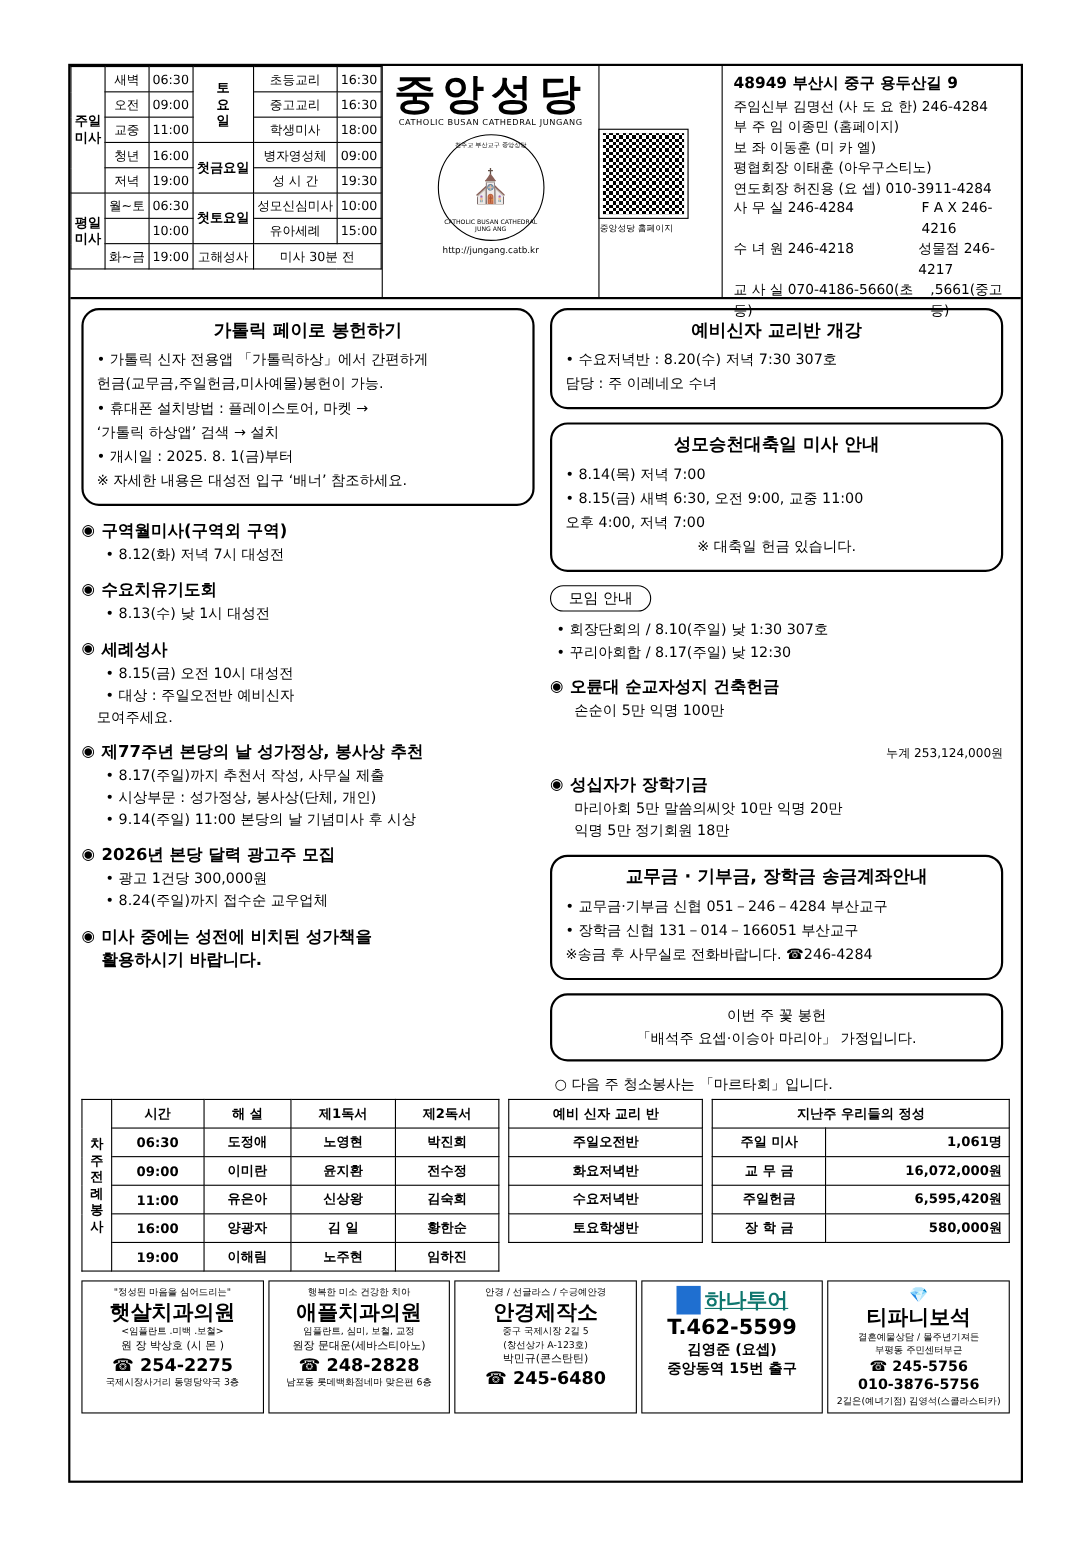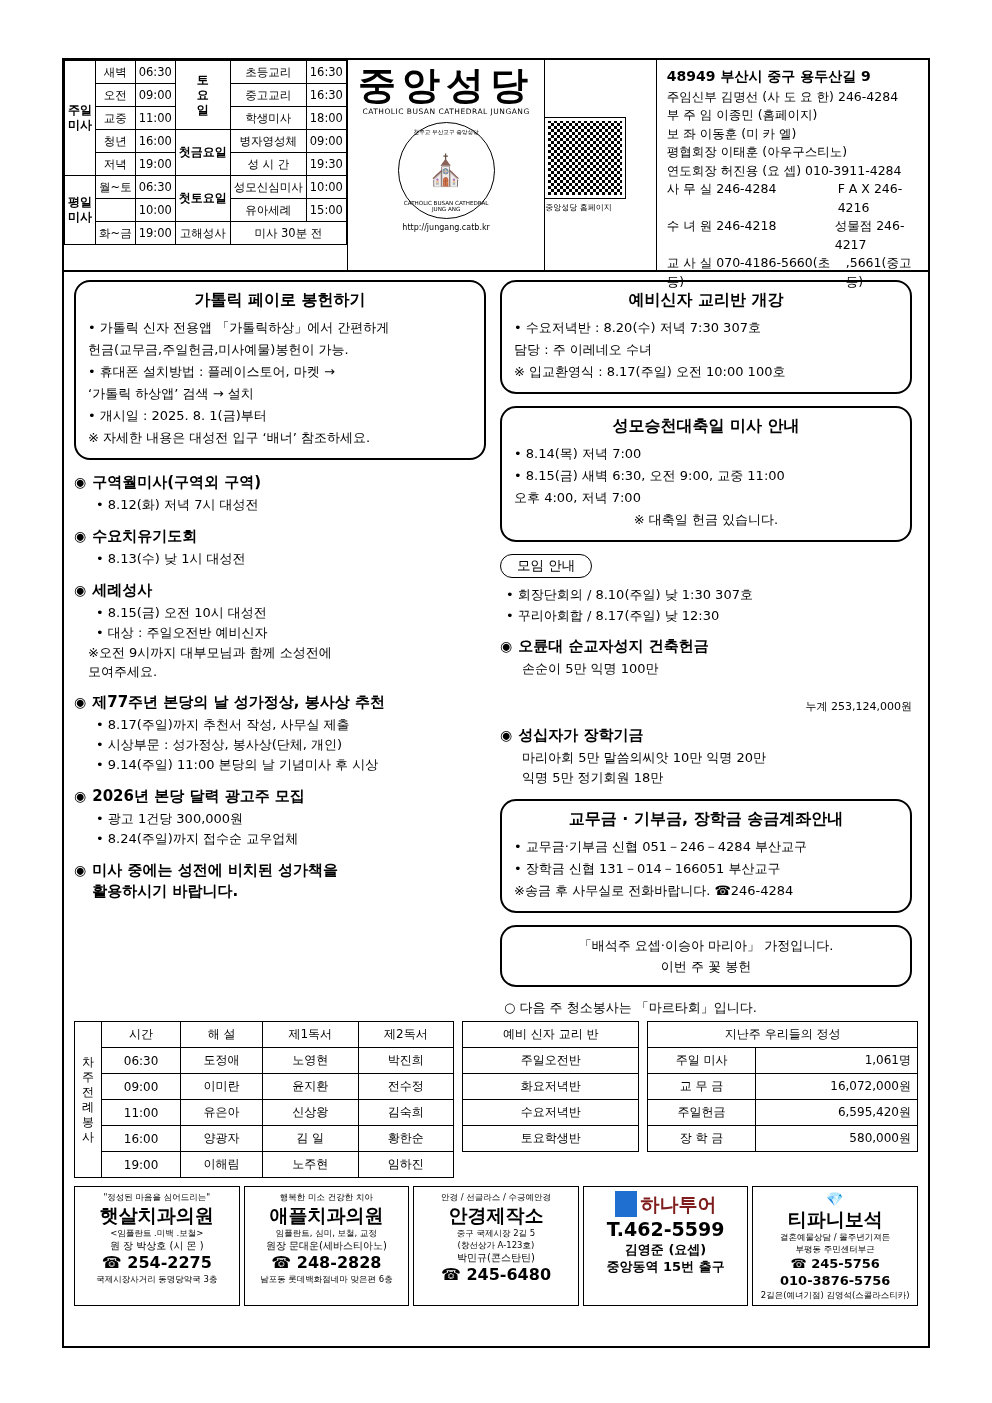--- a/index.html
+++ b/index.html
@@ -55,37 +55,37 @@
 
   .tagbox{display:inline-block;border:1.6px solid #000;border-radius:14px;padding:2px 16px;font-size:13.5px;margin-bottom:6px;}
   .plainlist{margin:0 0 10px 6px;padding:0;list-style:none;}
   .plainlist li{font-size:13px;line-height:21px;}
 
   .moneyline{text-align:right;font-size:11px;margin-top:20px;}
 
   
   .tables{display:flex;gap:8px;padding:4px 10px 0 10px;box-sizing:border-box;align-items:flex-start;}
   table.tb{border-collapse:collapse;font-size:12px;}
-  table.tb td,table.tb th{border:1px solid #000;text-align:center;padding:2px 4px;height:21px;font-weight:normal;}
+  table.tb td,table.tb th{border:1px solid #000;text-align:center;padding:2px 4px;height:21px;font-weight:bold;}
   .t1{width:382px;}
   .t1 td{height:22px;}
   .vlabel{width:18px;font-size:12px;line-height:15px;}
   .t2{width:178px;}
   .t3{width:272px;}
   .t3 .amt{text-align:right;padding-right:6px;}
 
   
   .ads{display:flex;padding:8px 10px 0 10px;gap:4px;box-sizing:border-box;}
   .ad{border:1px solid #000;flex:1;text-align:center;padding:4px 2px;box-sizing:border-box;min-height:104px;}
   .ad .small{font-size:8.5px;line-height:12px;}
   .ad .big{font-size:19px;font-weight:bold;line-height:24px;}
   .ad .mid{font-size:10px;line-height:14px;}
   .ad .phone{font-size:16px;font-weight:bold;line-height:20px;}
   .ad .phone2{font-size:13px;font-weight:bold;line-height:17px;}
-  .ad .blue{color:#7f1d1d;}
+  .ad .blue{color:#0f766e;text-decoration:underline;}
   .hana{display:flex;align-items:center;justify-content:center;gap:4px;}
   .hanalogo{width:22px;height:26px;background:#1f6fd0;}
   .dia{font-size:14px;}
 </style>
 </head>
 <body>
 
 <div class="page">
  <div class="outer">
 
@@ -237,21 +237,20 @@
 
       <div class="sect">
         <div class="st">
               <span class="bullet">◉</span>
               <span>세례성사</span>
             </div>
         <ul>
           <li>• 8.15(금) 오전 10시 대성전</li>
           <li>• 대상 : 주일오전반 예비신자</li>
         </ul>
-        <div class="nb">※오전 9시까지 대부모님과 함께 소성전에</div>
         <div class="nb">모여주세요.</div>
       </div>
 
       <div class="sect">
         <div class="st">
               <span class="bullet">◉</span>
               <span>제77주년 본당의 날 성가정상, 봉사상 추천</span>
             </div>
         <ul>
           <li>• 8.17(주일)까지 추천서 작성, 사무실 제출</li>
@@ -281,21 +280,20 @@
 
     </div>
 
     <div class="col colR">
 
       <div class="rbox">
         <h3>예비신자 교리반 개강</h3>
         <ul>
           <li>• 수요저녁반 : 8.20(수) 저녁 7:30   307호</li>
           <li>               담당 : 주 이레네오 수녀</li>
-          <li>※ 입교환영식 : 8.17(주일) 오전 10:00   100호</li>
         </ul>
       </div>
 
       <div class="rbox">
         <h3>성모승천대축일 미사 안내</h3>
         <ul>
           <li>• 8.14(목) 저녁 7:00</li>
           <li>• 8.15(금) 새벽 6:30, 오전 9:00, 교중 11:00</li>
           <li>        오후 4:00, 저녁 7:00</li>
           <li style="text-align:center">※ 대축일 헌금 있습니다.</li>
@@ -333,22 +331,22 @@
       <div class="rbox">
         <h3>교무금 · 기부금, 장학금 송금계좌안내</h3>
         <ul>
           <li>• 교무금·기부금      신협  051－246－4284        부산교구</li>
           <li>• 장학금              신협  131－014－166051  부산교구</li>
           <li>※송금 후 사무실로 전화바랍니다. ☎246-4284</li>
         </ul>
       </div>
 
       <div class="rbox">
+        <div style="text-align:center;font-size:13px;line-height:21px">이번 주 꽃 봉헌</div>
         <div style="text-align:center;font-size:13px;line-height:21px">「배석주 요셉·이승아 마리아」 가정입니다.</div>
-        <div style="text-align:center;font-size:13px;line-height:21px">이번 주 꽃 봉헌</div>
       </div>
 
       <div style="font-size:13px;margin-left:4px">○ 다음 주 청소봉사는 「마르타회」입니다.</div>
 
     </div>
   </div>
 
   <div class="tables">
 
     <table class="tb t1">

